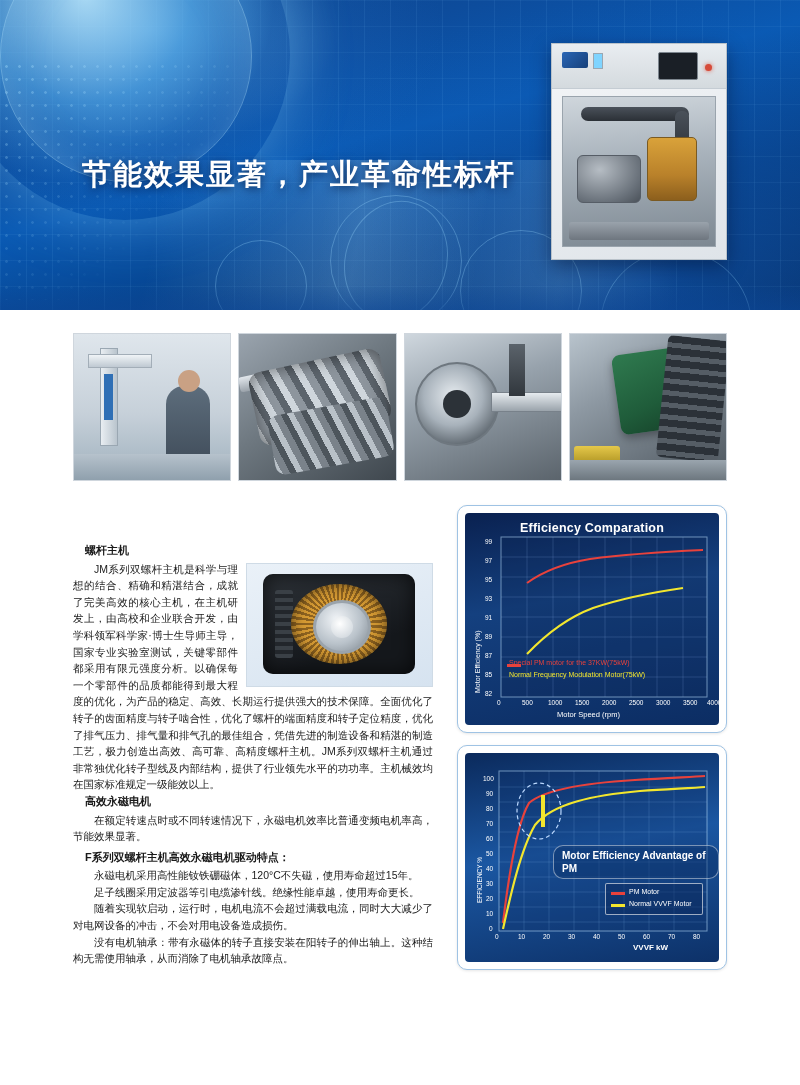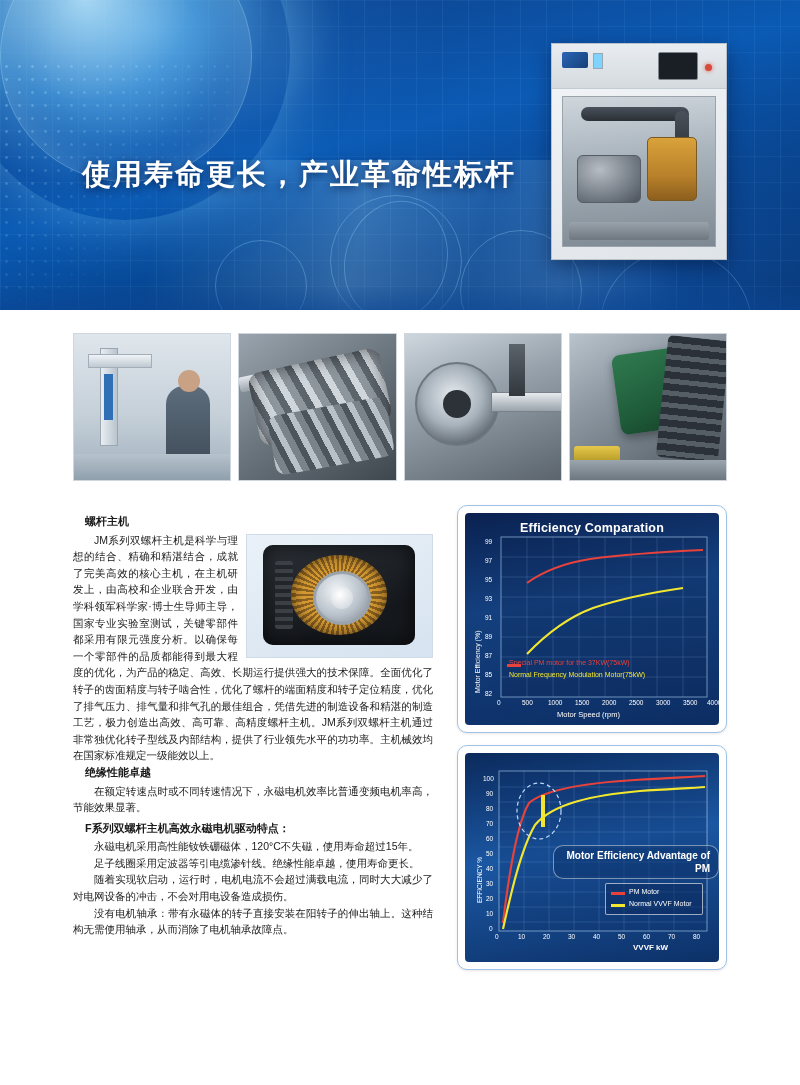--- a/index.html
+++ b/index.html
@@ -231,21 +231,21 @@
     background: repeating-linear-gradient(180deg, #2b3138 0 7px, #555d65 7px 12px);
     border-radius: 5px;
     transform: rotate(6deg);
   }
   .p4-yellow{position:absolute; left:4px; bottom:14px; width:46px; height:20px; background:linear-gradient(180deg,#e5c84a,#a98f1f); border-radius:3px;}
   .p4-floor{position:absolute; left:0; bottom:0; width:100%; height:20px; background:linear-gradient(180deg,#9aa5ae,#6d777f);}
 
   
   .text-col {
     position: absolute;
-    left: 73px; top: 513px;
+    left: 73px; top: 542px;
     width: 360px;
     color: #1a1a1a;
     font-size: 10.5px;
     line-height: 16.6px;
     text-align: justify;
   }
   .h-sub {
     font-weight: bold;
     font-size: 11px;
     margin: 0 0 2px 0;
@@ -331,21 +331,21 @@
     font-size: 12.5px;
     font-weight: bold;
     letter-spacing: .2px;
   }
   .chart2-title {
     position: absolute;
     left: 88px; top: 92px;
     color: #ffffff;
     font-size: 10px;
     font-weight: bold;
-    text-align: right;
+    text-align: left;
     line-height: 13px;
     border: 1px solid rgba(255,255,255,.45);
     border-radius: 10px;
     padding: 3px 8px;
     background: rgba(12,48,104,0.45);
   }
   .axis-label-y {
     position: absolute;
     color: #fff;
     font-size: 7px;
@@ -388,21 +388,21 @@
   <div class="hero-grid"></div>
   <div class="hero-globe"></div>
   <div class="hero-dots"></div>
   <div class="hero-wire w1"></div>
   <div class="hero-wire w2"></div>
   <div class="hero-wire w3"></div>
   <div class="hero-wire w4"></div>
   <div class="hero-wire w5"></div>
   <div class="hero-streaks"></div>
 
-  <div class="hero-title">使用寿命更长，产业革命性标杆</div>
+  <div class="hero-title">节能效果显著，产业革命性标杆</div>
 
   <div class="machine">
     <div class="machine-top">
       <div class="machine-logo"></div>
       <div class="machine-led"></div>
       <div class="machine-panel"></div>
       <div class="machine-btn"></div>
     </div>
     <div class="machine-window">
       <div class="mw-pipe p1"></div>
@@ -450,21 +450,21 @@
   <div class="motor-img">
     <div class="motor-body">
       <div class="motor-fin"></div>
       <div class="motor-stator"></div>
       <div class="motor-hub"></div>
     </div>
   </div>
 
   <p class="para">JM系列双螺杆主机是科学与理想的结合、精确和精湛结合，成就了完美高效的核心主机，在主机研发上，由高校和企业联合开发，由学科领军科学家·博士生导师主导，国家专业实验室测试，关键零部件都采用有限元强度分析。以确保每一个零部件的品质都能得到最大程度的优化，为产品的稳定、高效、长期运行提供强大的技术保障。全面优化了转子的齿面精度与转子啮合性，优化了螺杆的端面精度和转子定位精度，优化了排气压力、排气量和排气孔的最佳组合，凭借先进的制造设备和精湛的制造工艺，极力创造出高效、高可靠、高精度螺杆主机。JM系列双螺杆主机通过非常独优化转子型线及内部结构，提供了行业领先水平的功功率。主机械效均在国家标准规定一级能效以上。</p>
 
-  <div class="h-sub">绝缘性能卓越</div>
+  <div class="h-sub">高效永磁电机</div>
   <p class="para">在额定转速点时或不同转速情况下，永磁电机效率比普通变频电机率高，节能效果显著。</p>
 
   <div class="gap-sm"></div>
   <div class="h-sub">F系列双螺杆主机高效永磁电机驱动特点：</div>
   <p class="para">永磁电机采用高性能钕铁硼磁体，120°C不失磁，使用寿命超过15年。</p>
   <p class="para">足子线圈采用定波器等引电缆渗针线。绝缘性能卓越，使用寿命更长。</p>
   <p class="para">随着实现软启动，运行时，电机电流不会超过满载电流，同时大大减少了对电网设备的冲击，不会对用电设备造成损伤。</p>
   <p class="para">没有电机轴承：带有永磁体的转子直接安装在阳转子的伸出轴上。这种结构无需使用轴承，从而消除了电机轴承故障点。</p>
 </div>
 

